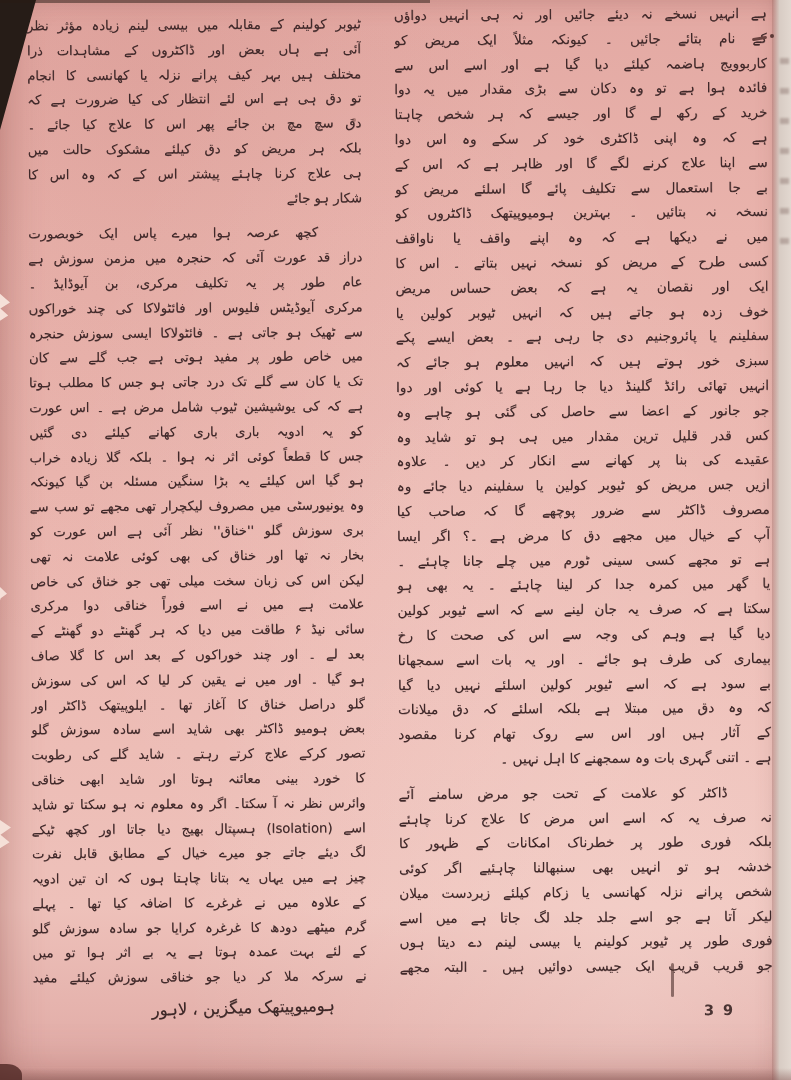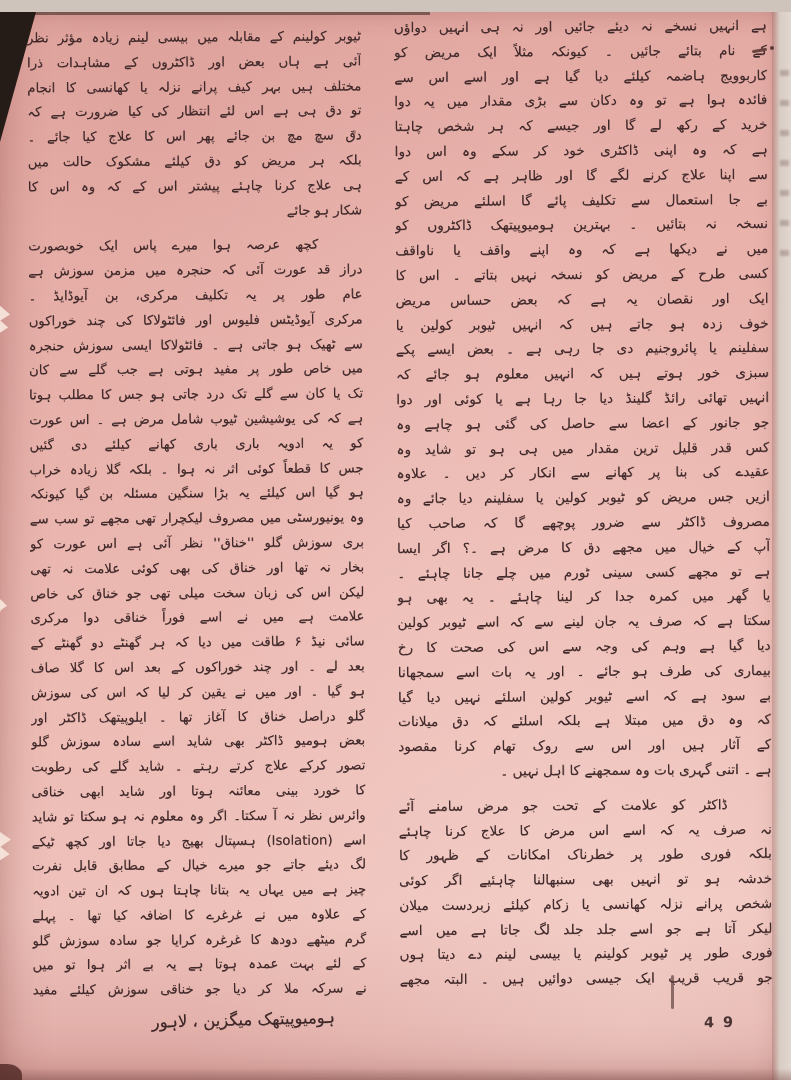--- a/index.html
+++ b/index.html
@@ -1,21 +1,21 @@
 <!DOCTYPE html>
 <html lang="ur" dir="ltr"><head>
 <meta charset="utf-8">
 <style>
   html,body{margin:0;padding:0;}
   body{
     width:791px;height:1080px;overflow:hidden;position:relative;
     background:#cfc4bc;
     font-family:"DejaVu Sans", sans-serif;
   }
-  .scan{position:absolute;inset:0;margin-top:12px;}
+  .scan{position:absolute;inset:0;}
   .page-surface{
     position:absolute;inset:0;
     background:
       radial-gradient(ellipse at 18% 8%, rgba(170,85,80,0.10), transparent 42%),
       radial-gradient(ellipse at 80% 92%, rgba(255,238,232,0.30), transparent 50%),
       radial-gradient(ellipse at 50% 45%, rgba(255,255,255,0.07), transparent 60%),
       linear-gradient(180deg,#e3a9a3 0%, #e9b3ac 22%, #ecb9b2 55%, #eec1ba 84%, #dfa9a4 100%);
     box-shadow:
       inset -26px 0 26px -18px rgba(110,60,58,0.35),
       inset 30px 0 44px -26px rgba(120,60,55,0.32),
@@ -163,21 +163,21 @@
           <div class="ln">لگ دیئے جاتے جو میرے خیال کے مطابق قابل نفرت</div>
           <div class="ln">چیز ہے میں یہاں یہ بتانا چاہتا ہوں کہ ان تین ادویہ</div>
           <div class="ln">کے علاوہ میں نے غرغرے کا اضافہ کیا تھا ۔ پہلے</div>
           <div class="ln">گرم میٹھے دودھ کا غرغرہ کرایا جو سادہ سوزش گلو</div>
           <div class="ln">کے لئے بہت عمدہ ہوتا ہے یہ بے اثر ہوا تو میں</div>
           <div class="ln">نے سرکہ ملا کر دیا جو خناقی سوزش کیلئے مفید</div>
         </div>
     </div>
 
     <div class="footer-magazine">ہومیوپیتھک میگزین ، لاہور</div>
-    <div class="page-number">49</div>
+    <div class="page-number">39</div>
   </div>
 
   <div class="corner-tl"></div>
   <div class="edge-top"></div>
   <div class="edge-right"></div>
   <div class="edge-bottom"></div>
   <div class="stain-bl"></div>
   <div class="tear tear-a"></div>
   <div class="tear tear-b"></div>
   <div class="tear tear-c"></div>

